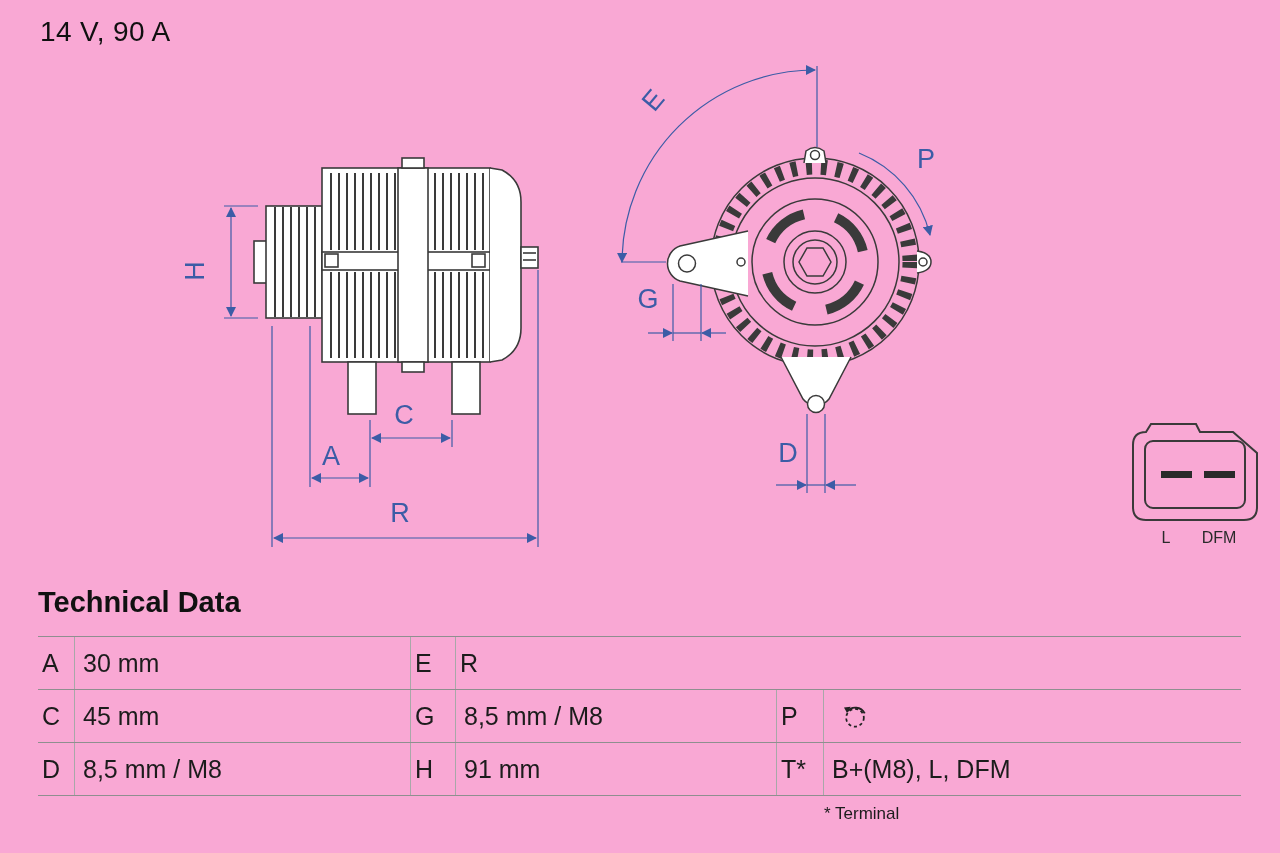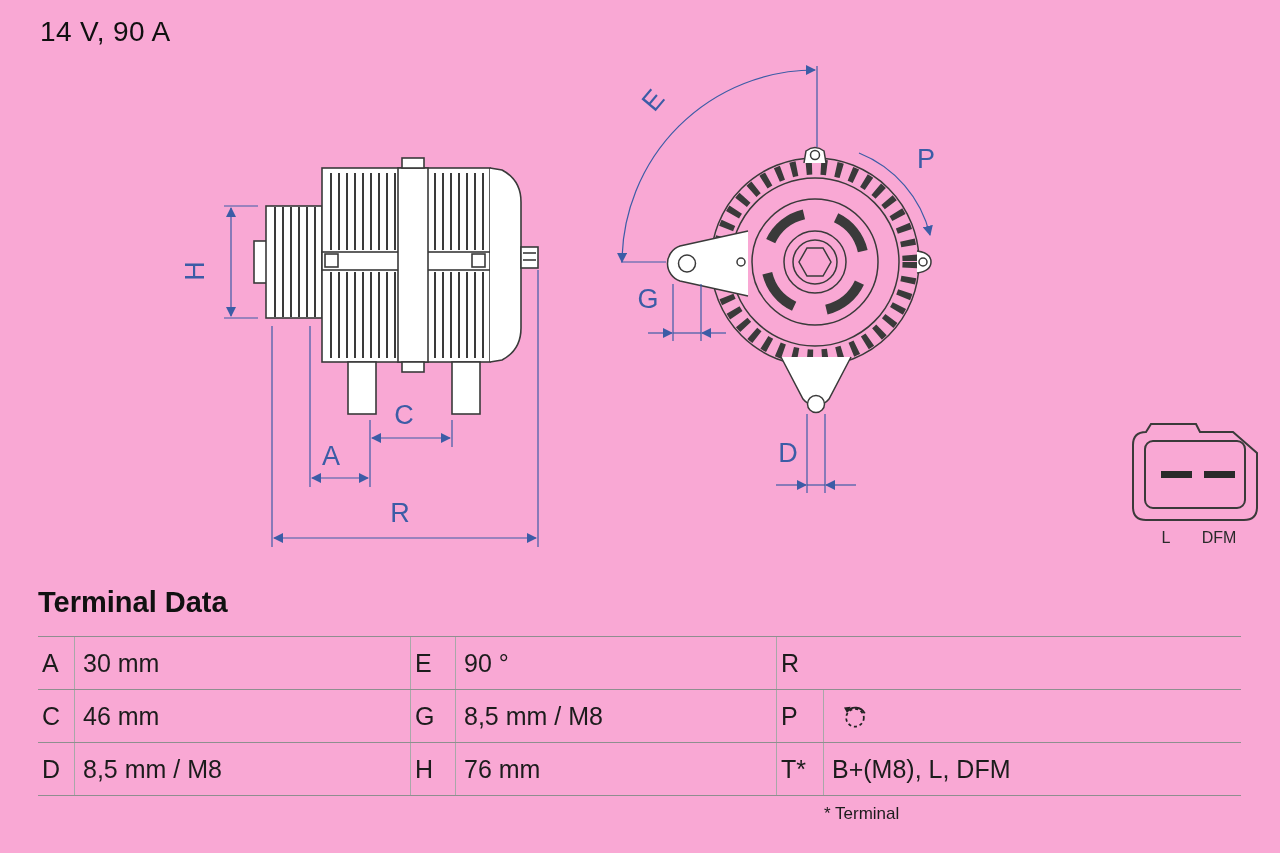--- a/index.html
+++ b/index.html
@@ -142,52 +142,51 @@
       <path d="M 1146 432 L 1151 424 L 1196 424 L 1200 432 L 1233 432 L 1257 453 L 1257 507 Q 1257 520 1244 520 L 1146 520 Q 1133 520 1133 507 L 1133 445 Q 1133 432 1146 432 Z"></path>
       <rect x="1145" y="441" width="100" height="67" rx="8"></rect>
       <rect x="1161" y="471" width="31" height="7" fill="#2a2a2a" stroke="none"></rect>
       <rect x="1204" y="471" width="31" height="7" fill="#2a2a2a" stroke="none"></rect>
       <text x="1166" y="543" font-size="16" text-anchor="middle" fill="#2a2a2a" stroke="none">L</text>
       <text x="1219" y="543" font-size="16" text-anchor="middle" fill="#2a2a2a" stroke="none">DFM</text>
     </g>
   </svg>
 
   <div class="tech">
-    <h2>Terminal Data</h2>
+    <h2>Technical Data</h2>
     <div class="tbl">
 
       <div class="row">
         <div class="cell key">A</div>
         <div class="cell val">30 mm</div>
         <div class="cell key">E</div>
-        <div class="cell val">90 °</div>
         <div class="cell key">R</div>
       </div>
 
       <div class="row">
         <div class="cell key">C</div>
-        <div class="cell val">46 mm</div>
+        <div class="cell val">45 mm</div>
         <div class="cell key">G</div>
         <div class="cell val">8,5 mm / M8</div>
         <div class="cell key">P</div>
         <div class="cell val">
           <span></span>
           <svg class="rot-icon" width="30" height="30" viewBox="0 0 34 34">
             <circle cx="17" cy="19" r="10" fill="none" stroke="#222" stroke-width="2" stroke-dasharray="3.5 3.2"></circle>
             <path d="M 28 14 A 12 12 0 0 0 8 12" fill="none" stroke="#222" stroke-width="2.2"></path>
             <path d="M 4.5 7.5 L 12 6.5 L 8 13.5 Z" fill="#222"></path>
           </svg>
         </div>
       </div>
 
       <div class="row">
         <div class="cell key">D</div>
         <div class="cell val">8,5 mm / M8</div>
         <div class="cell key">H</div>
-        <div class="cell val">76 mm</div>
+        <div class="cell val">91 mm</div>
         <div class="cell key">T*</div>
         <div class="cell val">B+(M8), L, DFM</div>
       </div>
 
     </div>
     <div class="footnote">* Terminal</div>
   </div>
 
 </div>
 

